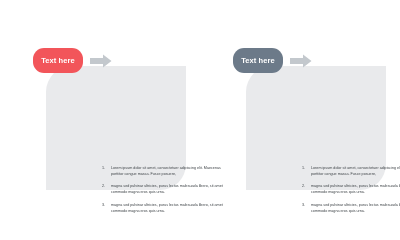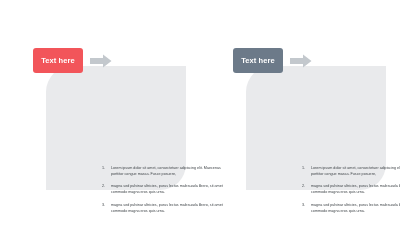--- a/index.html
+++ b/index.html
@@ -38,21 +38,21 @@
     border-radius: 26px 0 26px 0;
   }
 
   
   .label-button {
     position: absolute;
     left: 33px;
     top: 48px;
     width: 50px;
     height: 25px;
-    border-radius: 3px;
+    border-radius: 11px;
     display: flex;
     align-items: center;
     justify-content: center;
     box-sizing: border-box;
     padding: 0 4px;
   }
   .label-button-text {
     color: #ffffff;
     font-size: 7.5px;
     font-weight: bold;

